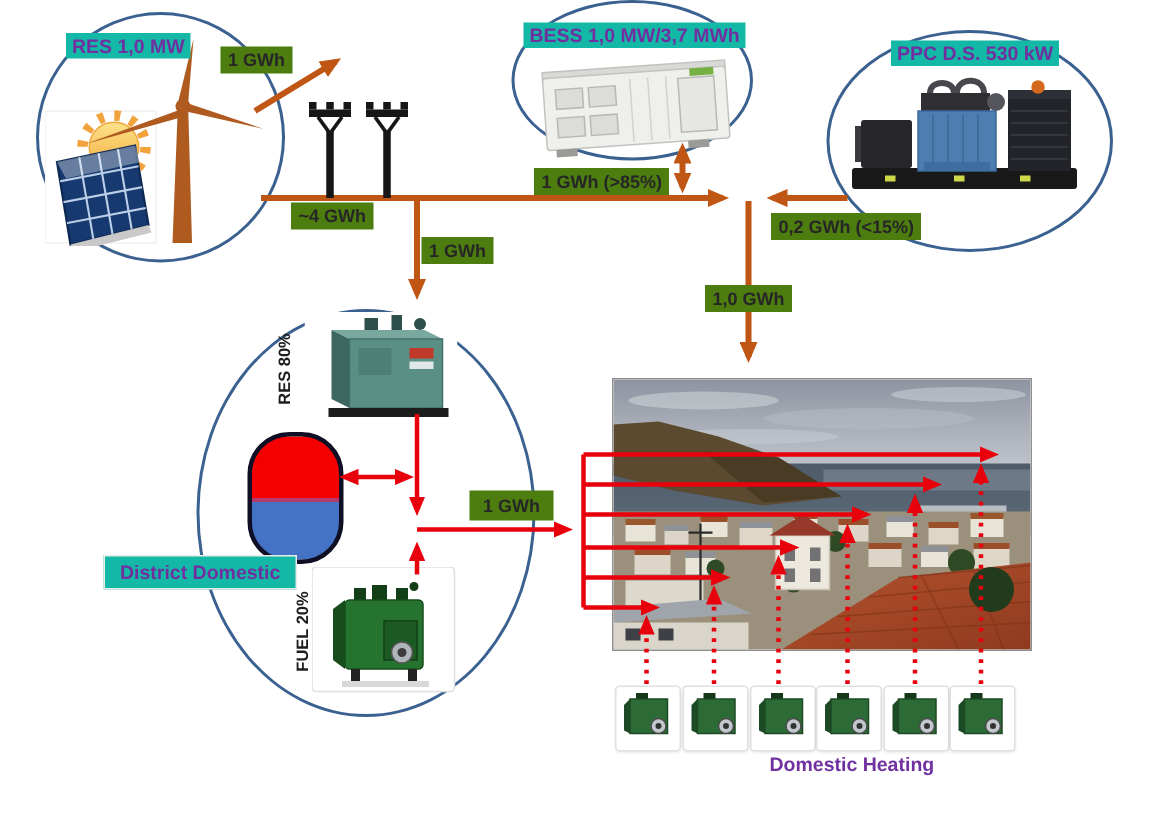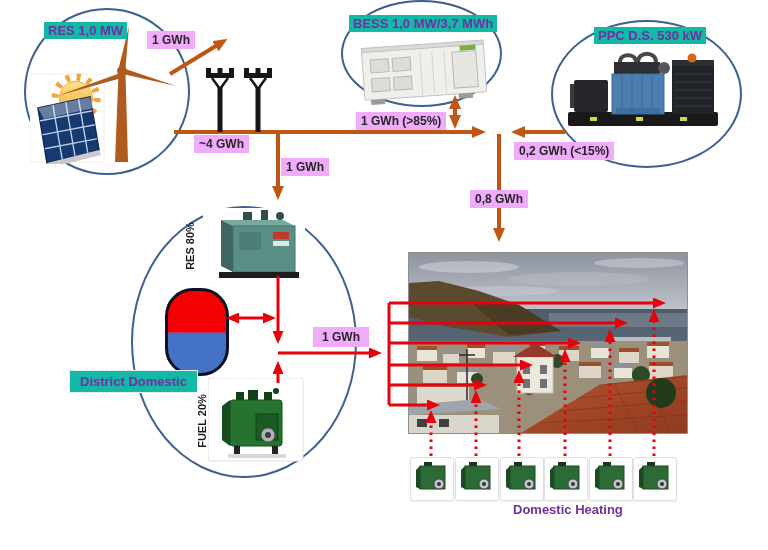--- a/index.html
+++ b/index.html
@@ -1,21 +1,21 @@
 <!DOCTYPE html>
 <html><head>
 <meta charset="utf-8">
 <style>
   html,body{margin:0;padding:0;background:#fff;}
   #stage{position:relative;width:768px;height:550px;background:#fff;overflow:hidden;
          font-family:"Liberation Sans",sans-serif;}
   .ellipse{position:absolute;border:2px solid #3B6191;border-radius:50%;background:transparent;z-index:1;}
   .icon{position:absolute;z-index:3;}
   #connectors{position:absolute;left:0;top:0;z-index:4;pointer-events:none;}
-  .lbl{position:absolute;z-index:5;background:#f0abfc;color:#262626;font-weight:700;font-size:12px;
+  .lbl{position:absolute;z-index:5;background:#4d7c0f;color:#262626;font-weight:700;font-size:12px;
        line-height:14px;padding:2px 5px;white-space:nowrap;}
   .nlbl{position:absolute;z-index:5;background:#14b8a6;color:#7030A0;font-weight:700;font-size:13px;
         line-height:15px;padding:1px 4px;white-space:nowrap;}
   .vlbl{position:absolute;z-index:5;color:#1c1c1c;font-weight:700;font-size:11px;white-space:nowrap;
         text-align:center;transform:rotate(-90deg);}
   .photo{position:absolute;left:408px;top:252px;width:278px;height:180px;z-index:2;
          border:1px solid #8f8f8f;box-sizing:content-box;}
   .dbox{position:absolute;top:457px;width:42px;height:42px;background:#fff;border:1px solid #e0e0e0;
         border-radius:3px;box-shadow:0 1px 2px rgba(0,0,0,.08);z-index:6;}
   .tank{position:absolute;left:165px;top:288px;width:58px;height:82px;border:3px solid #0e0e24;
@@ -374,17 +374,17 @@
   <div class="nlbl" style="left:69px;top:370px;border:1px solid #ececec;padding:3px 10px;">District Domestic</div>
   <div class="nlbl" style="left:509px;top:501px;background:transparent;">Domestic Heating</div>
 
   <div class="vlbl" style="left:162px;top:240px;width:56px;">RES 80%</div>
   <div class="vlbl" style="left:172px;top:415px;width:60px;">FUEL 20%</div>
 
   <div class="lbl" style="left:147px;top:31px;">1 GWh</div>
   <div class="lbl" style="left:194px;top:135px;">~4 GWh</div>
   <div class="lbl" style="left:309px;top:112px;margin-left:47px;">1 GWh (&gt;85%)</div>
   <div class="lbl" style="left:514px;top:142px;">0,2 GWh (&lt;15%)</div>
-  <div class="lbl" style="left:470px;top:190px;">0,8 GWh</div>
+  <div class="lbl" style="left:470px;top:190px;">1,0 GWh</div>
   <div class="lbl" style="left:281px;top:158px;">1 GWh</div>
   <div class="lbl" style="left:313px;top:327px;padding:3px 9px;">1 GWh</div>
 
 </div>
 
 </body></html>

